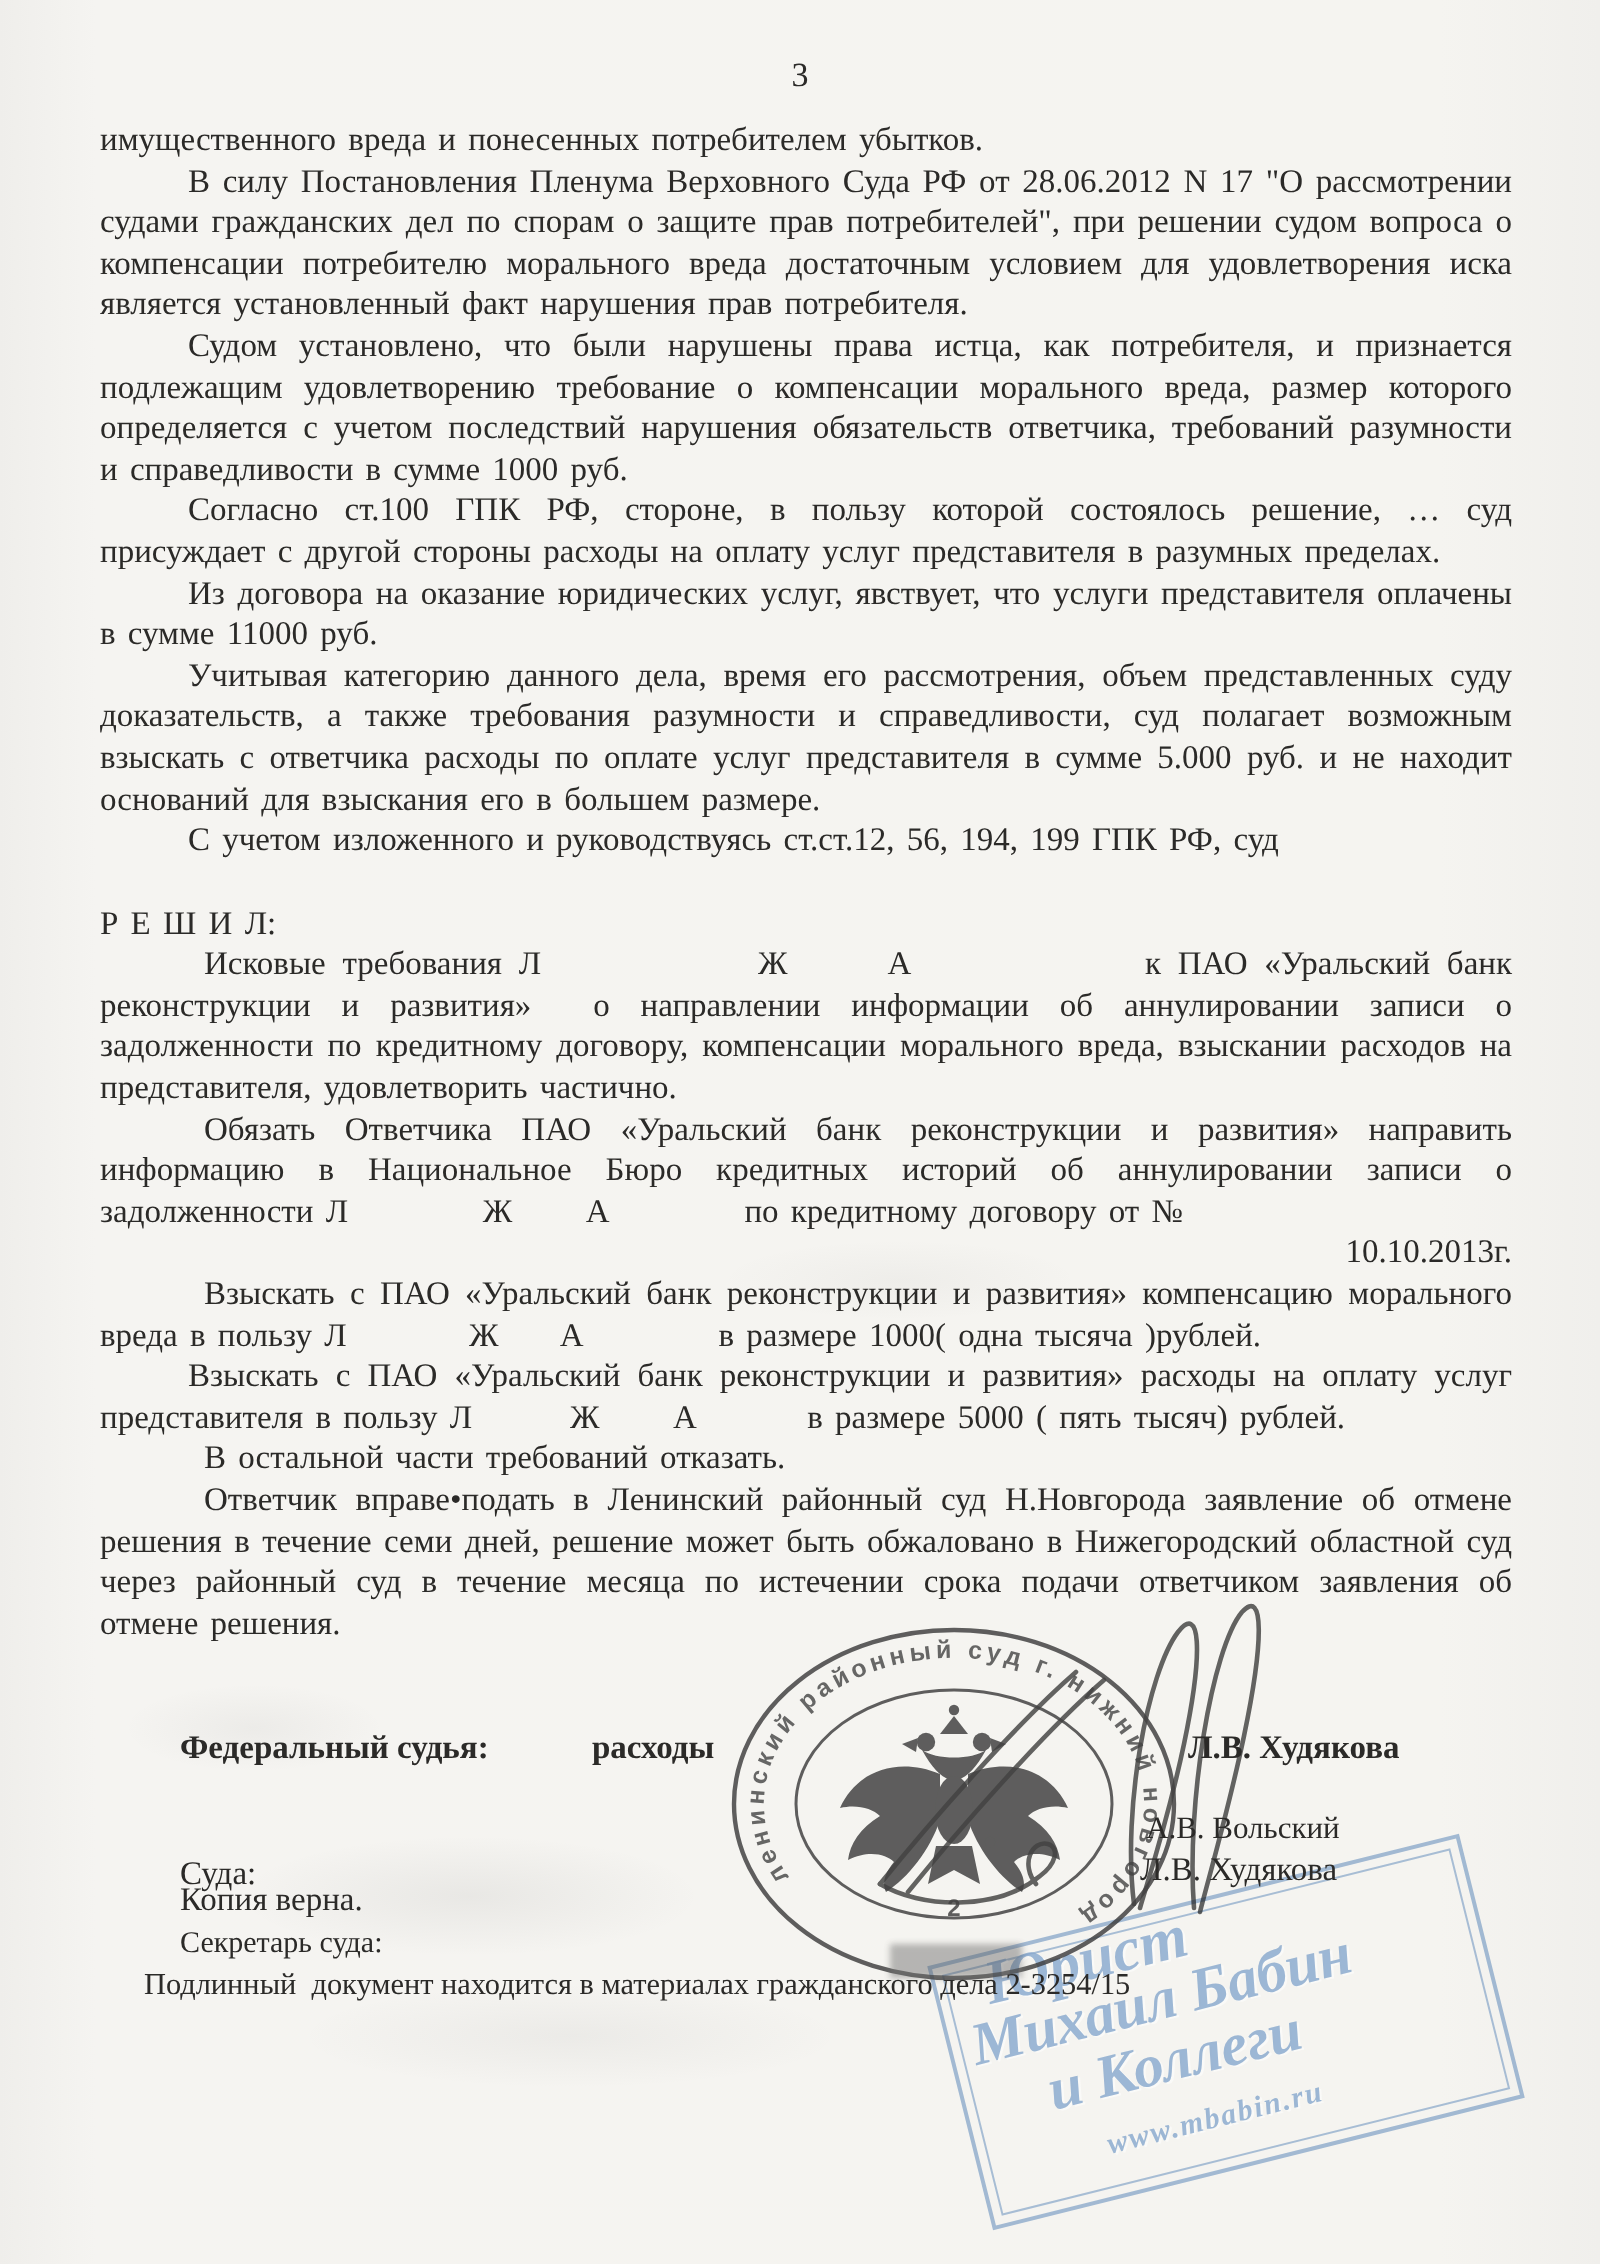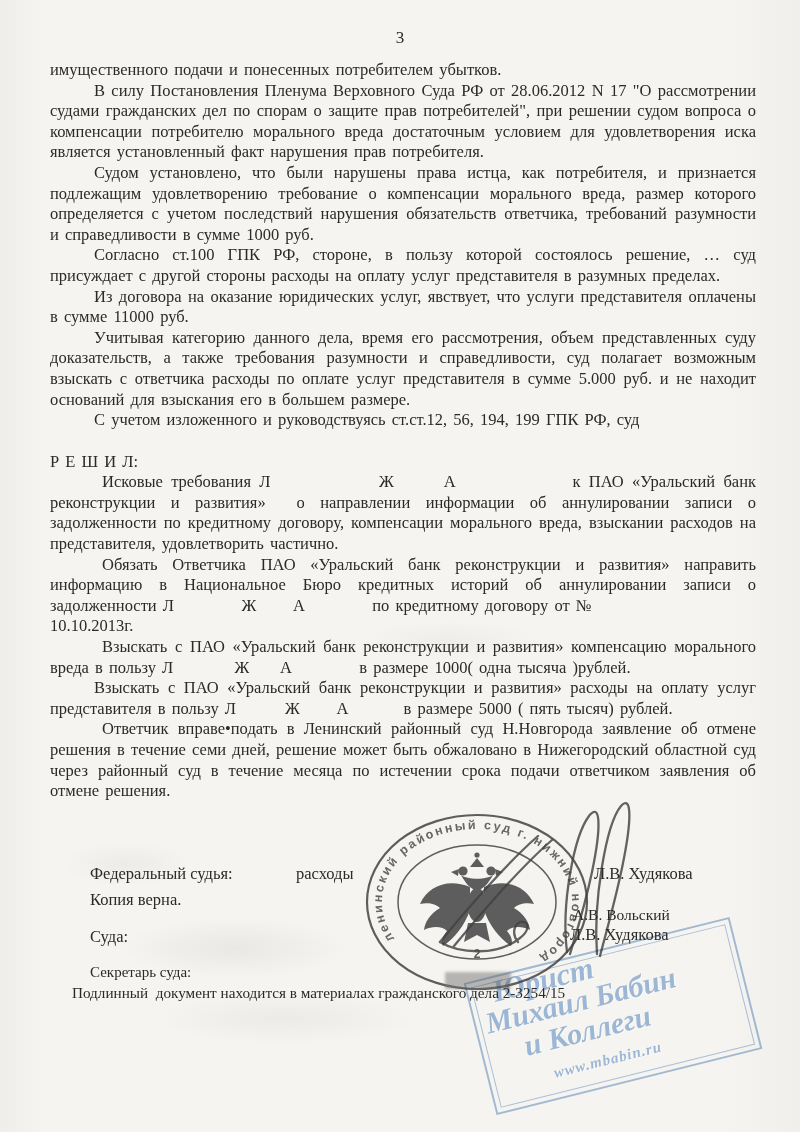--- a/index.html
+++ b/index.html
@@ -10,28 +10,28 @@
   }
   .page-number { position:absolute; top:28px; left:0; width:800px; text-align:center; font-size:17px; }
   .doc-body {
     position:absolute; top:60px; left:50px; width:706px;
     font-size:16.5px; line-height:20.6px; text-align:justify; word-spacing:2px;
   }
   .doc-body p { margin:0; text-indent:44px; }
   .doc-body p.no-indent { text-indent:0; }
   .doc-body p.res-indent { text-indent:52px; }
   .heading { text-indent:0 !important; margin-top:21px !important; }
-  .date-line { text-indent:0 !important; margin-left:162px; text-align:left; }
+  .date-line { text-indent:0 !important; margin-left:162px; text-align:right; }
   
   .sig { position:absolute; font-size:16.5px; z-index:3; white-space:nowrap; }
-  .sig.bold { font-weight:normal; }
+  .sig.bold { font-weight:bold; }
   .sig-judge-label   { left:90px;  top:864px; }
   .sig-word          { left:296px; top:864px; }
   .sig-judge-name    { left:594px; top:864px; }
-  .sig-copy          { left:90px;  top:890px; }
+  .sig-copy          { left:90px;  top:940px; }
   .sig-judge2-label  { left:90px;  top:927px; }
   .sig-judge2-name   { left:570px; top:925px; }
   .sig-secretary-label { left:90px; top:964px; font-size:15px; }
   .sig-secretary-name  { left:573px; top:906px; font-size:15.5px; }
   .sig-footer        { left:72px;  top:984px; font-size:15.2px; }
   
   .watermark {
     position:absolute; left:476px; top:948px; width:270px; height:132px;
     transform:rotate(-14deg); z-index:1;
     border:2px solid rgba(120,155,195,.7); opacity:.95;
@@ -66,33 +66,34 @@
 <div class="sheet">
 
   <div class="smudge sm1"></div>
   <div class="smudge sm2"></div>
   <div class="smudge sm3"></div>
   <div class="smudge sm4"></div>
 
   <div class="page-number">3</div>
 
   <div class="doc-body">
-    <p class="no-indent">имущественного подачи и понесенных потребителем убытков.</p>
+    <p class="no-indent">имущественного вреда и понесенных потребителем убытков.</p>
     <p>В силу Постановления Пленума Верховного Суда РФ от 28.06.2012 N 17 "О рассмотрении судами гражданских дел по спорам о защите прав потребителей", при решении судом вопроса о компенсации потребителю морального вреда достаточным условием для удовлетворения иска является установленный факт нарушения прав потребителя.</p>
     <p>Судом установлено, что были нарушены права истца, как потребителя, и признается подлежащим удовлетворению требование о компенсации морального вреда, размер которого определяется с учетом последствий нарушения обязательств ответчика, требований разумности и справедливости в сумме 1000 руб.</p>
     <p>Согласно ст.100 ГПК РФ, стороне, в пользу которой состоялось решение, … суд присуждает с другой стороны расходы на оплату услуг представителя в разумных пределах.</p>
     <p>Из договора на оказание юридических услуг, явствует, что услуги представителя оплачены в сумме 11000 руб.</p>
     <p>Учитывая категорию данного дела, время его рассмотрения, объем представленных суду доказательств, а также требования разумности и справедливости, суд полагает возможным взыскать с ответчика расходы по оплате услуг представителя в сумме 5.000 руб. и не находит оснований для взыскания его в большем размере.</p>
     <p>С учетом изложенного и руководствуясь ст.ст.12, 56, 194, 199 ГПК РФ, суд</p>
     <p class="heading">Р Е Ш И Л:</p>
     <p class="res-indent">Исковые требования Л&nbsp;&nbsp;&nbsp;&nbsp;&nbsp;&nbsp;&nbsp;&nbsp;&nbsp;&nbsp;&nbsp;&nbsp; Ж&nbsp;&nbsp;&nbsp;&nbsp;&nbsp; А&nbsp;&nbsp;&nbsp;&nbsp;&nbsp;&nbsp;&nbsp;&nbsp;&nbsp;&nbsp;&nbsp;&nbsp;&nbsp; к ПАО «Уральский банк реконструкции и развития»&nbsp; о направлении информации об аннулировании записи о задолженности по кредитному договору, компенсации морального вреда, взыскании расходов на представителя, удовлетворить частично.</p>
     <p class="res-indent">Обязать Ответчика ПАО «Уральский банк реконструкции и развития» направить информацию в Национальное Бюро кредитных историй об аннулировании записи о задолженности Л&nbsp;&nbsp;&nbsp;&nbsp;&nbsp;&nbsp;&nbsp;&nbsp;&nbsp;&nbsp; Ж&nbsp;&nbsp;&nbsp;&nbsp;&nbsp; А&nbsp;&nbsp;&nbsp;&nbsp;&nbsp;&nbsp;&nbsp;&nbsp;&nbsp;&nbsp; по кредитному договору от №</p>
     <p class="date-line">10.10.2013г.</p>
     <p class="res-indent">Взыскать с ПАО «Уральский банк реконструкции и развития» компенсацию морального вреда в пользу Л&nbsp;&nbsp;&nbsp;&nbsp;&nbsp;&nbsp;&nbsp;&nbsp;&nbsp; Ж&nbsp;&nbsp;&nbsp;&nbsp; А&nbsp;&nbsp;&nbsp;&nbsp;&nbsp;&nbsp;&nbsp;&nbsp;&nbsp;&nbsp; в размере 1000( одна тысяча )рублей.</p>
     <p>Взыскать с ПАО «Уральский банк реконструкции и развития» расходы на оплату услуг представителя в пользу Л&nbsp;&nbsp;&nbsp;&nbsp;&nbsp;&nbsp;&nbsp; Ж&nbsp;&nbsp;&nbsp;&nbsp;&nbsp; А&nbsp;&nbsp;&nbsp;&nbsp;&nbsp;&nbsp;&nbsp;&nbsp; в размере 5000 ( пять тысяч) рублей.</p>
+    <p class="res-indent">В остальной части требований отказать.</p>
     <p class="res-indent">Ответчик вправе•подать в Ленинский районный суд Н.Новгорода заявление об отмене решения в течение семи дней, решение может быть обжаловано в Нижегородский областной суд через районный суд в течение месяца по истечении срока подачи ответчиком заявления об отмене решения.</p>
   </div>
 
   <span class="sig bold sig-judge-label">Федеральный судья:</span>
   <span class="sig bold sig-word">расходы</span>
   <span class="sig bold sig-judge-name">Л.В. Худякова</span>
   <span class="sig sig-copy">Копия верна.</span>
   <span class="sig sig-judge2-label">Суда:</span>
   <span class="sig sig-judge2-name">Л.В. Худякова</span>
   <span class="sig sig-secretary-label">Секретарь суда:</span>

